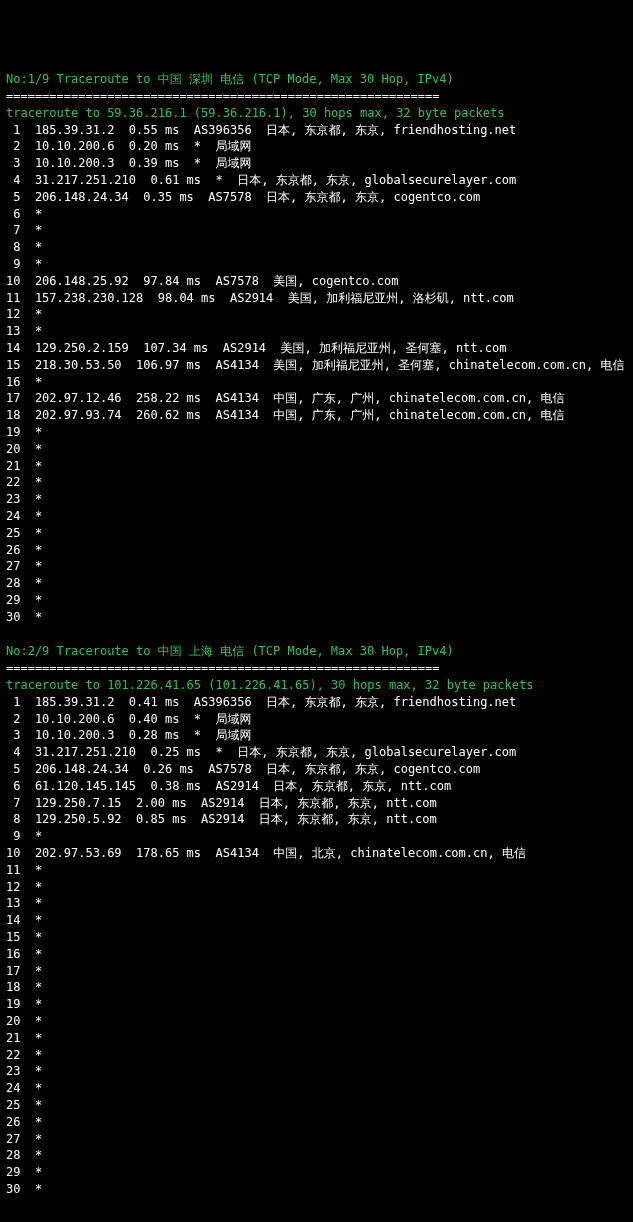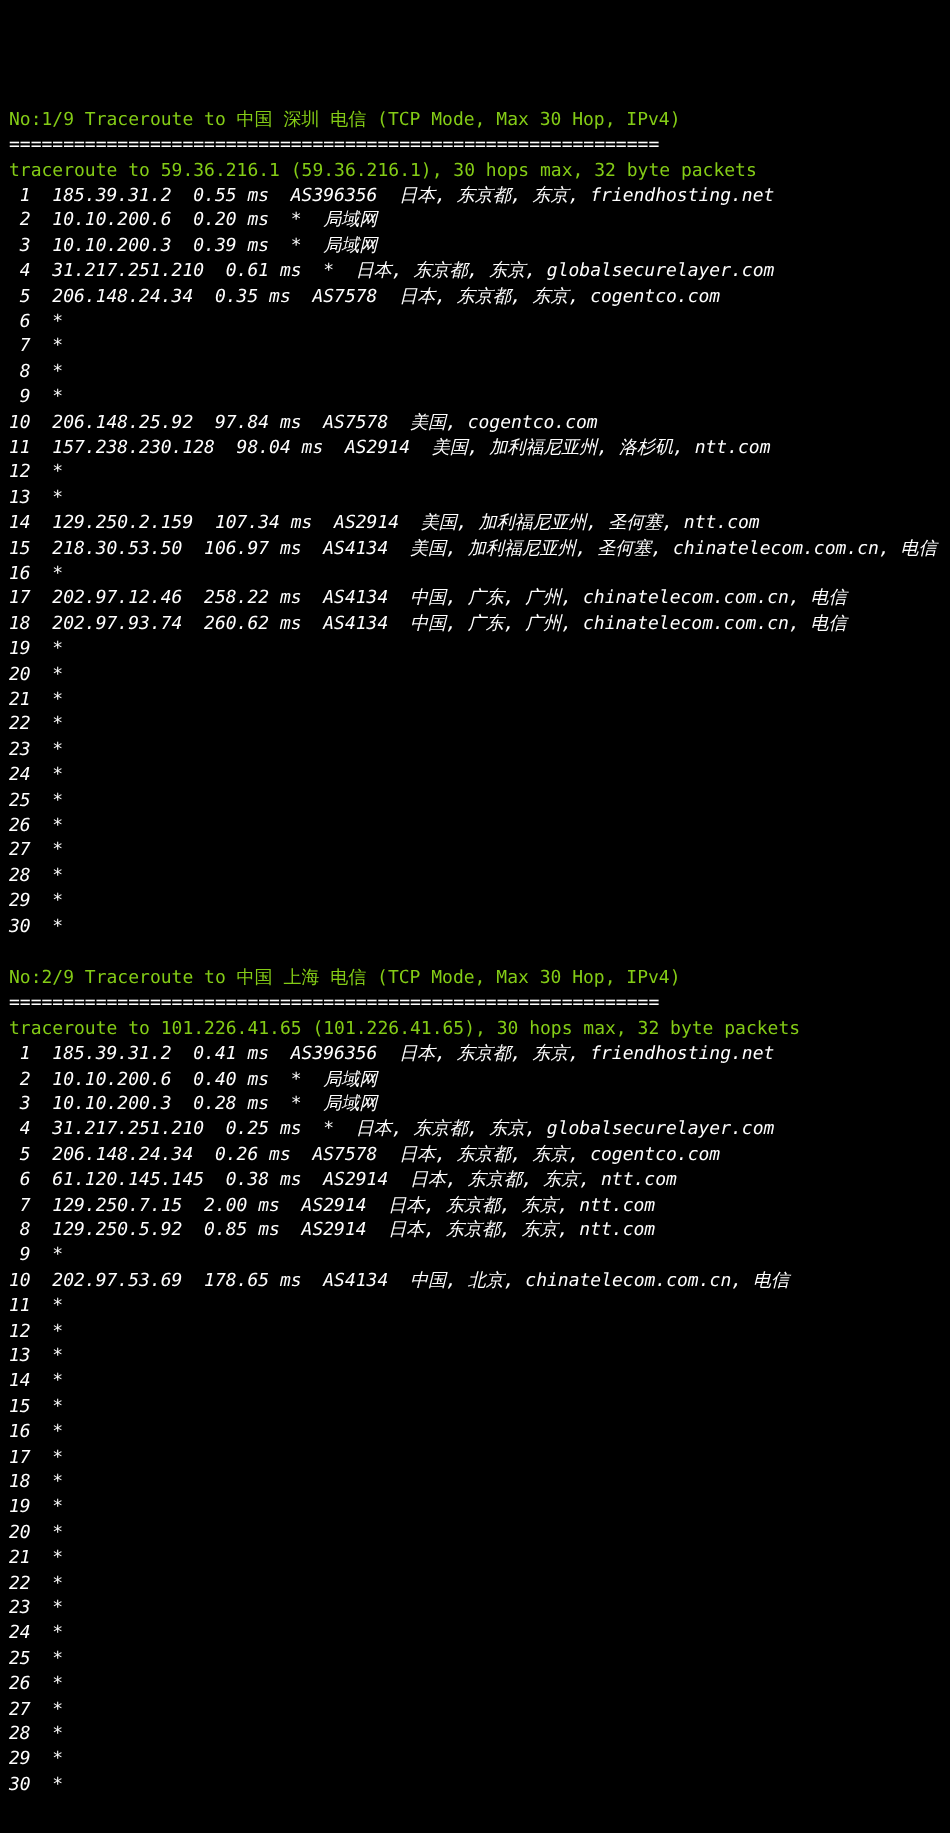--- a/index.html
+++ b/index.html
@@ -7,23 +7,23 @@
     color: #fff;
     font-family: "Consolas", "Monaco", monospace;
     font-size: 12px;
     line-height: 1.4;
     margin: 0;
     padding: 4px 6px;
     white-space: pre;
     width: 633px;
     box-sizing: border-box;
   }
-  .hdr { color: #84cc16; }
+  .hdr { color: #22c55e; }
   .dash { color: #fff; }
-  .hop { display: block; font-style: italic; }
+  .hop { display: block; }
   .watermark { color: #fff; font-weight: bold; margin: 2px 0 2px 30px; letter-spacing: 0.5px; }
   .spacer { height: 18px; }
 </style>
 </head>
 <body>
 
 
 
 <div id="terminal"><div class="hdr">No:1/9 Traceroute to 中国 深圳 电信 (TCP Mode, Max 30 Hop, IPv4)</div><div class="dash">============================================================</div><div class="hdr">traceroute to 59.36.216.1 (59.36.216.1), 30 hops max, 32 byte packets</div><div class="hop"> 1  185.39.31.2  0.55 ms  AS396356  日本, 东京都, 东京, friendhosting.net</div><div class="hop"> 2  10.10.200.6  0.20 ms  *  局域网</div><div class="hop"> 3  10.10.200.3  0.39 ms  *  局域网</div><div class="hop"> 4  31.217.251.210  0.61 ms  *  日本, 东京都, 东京, globalsecurelayer.com</div><div class="hop"> 5  206.148.24.34  0.35 ms  AS7578  日本, 东京都, 东京, cogentco.com</div><div class="hop"> 6  *</div><div class="hop"> 7  *</div><div class="hop"> 8  *</div><div class="hop"> 9  *</div><div class="hop">10  206.148.25.92  97.84 ms  AS7578  美国, cogentco.com</div><div class="hop">11  157.238.230.128  98.04 ms  AS2914  美国, 加利福尼亚州, 洛杉矶, ntt.com</div><div class="hop">12  *</div><div class="hop">13  *</div><div class="hop">14  129.250.2.159  107.34 ms  AS2914  美国, 加利福尼亚州, 圣何塞, ntt.com</div><div class="hop">15  218.30.53.50  106.97 ms  AS4134  美国, 加利福尼亚州, 圣何塞, chinatelecom.com.cn, 电信</div><div class="hop">16  *</div><div class="hop">17  202.97.12.46  258.22 ms  AS4134  中国, 广东, 广州, chinatelecom.com.cn, 电信</div><div class="hop">18  202.97.93.74  260.62 ms  AS4134  中国, 广东, 广州, chinatelecom.com.cn, 电信</div><div class="hop">19  *</div><div class="hop">20  *</div><div class="hop">21  *</div><div class="hop">22  *</div><div class="hop">23  *</div><div class="hop">24  *</div><div class="hop">25  *</div><div class="hop">26  *</div><div class="hop">27  *</div><div class="hop">28  *</div><div class="hop">29  *</div><div class="hop">30  *</div><div class="spacer"></div><div class="hdr">No:2/9 Traceroute to 中国 上海 电信 (TCP Mode, Max 30 Hop, IPv4)</div><div class="dash">============================================================</div><div class="hdr">traceroute to 101.226.41.65 (101.226.41.65), 30 hops max, 32 byte packets</div><div class="hop"> 1  185.39.31.2  0.41 ms  AS396356  日本, 东京都, 东京, friendhosting.net</div><div class="hop"> 2  10.10.200.6  0.40 ms  *  局域网</div><div class="hop"> 3  10.10.200.3  0.28 ms  *  局域网</div><div class="hop"> 4  31.217.251.210  0.25 ms  *  日本, 东京都, 东京, globalsecurelayer.com</div><div class="hop"> 5  206.148.24.34  0.26 ms  AS7578  日本, 东京都, 东京, cogentco.com</div><div class="hop"> 6  61.120.145.145  0.38 ms  AS2914  日本, 东京都, 东京, ntt.com</div><div class="hop"> 7  129.250.7.15  2.00 ms  AS2914  日本, 东京都, 东京, ntt.com</div><div class="hop"> 8  129.250.5.92  0.85 ms  AS2914  日本, 东京都, 东京, ntt.com</div><div class="hop"> 9  *</div><div class="hop">10  202.97.53.69  178.65 ms  AS4134  中国, 北京, chinatelecom.com.cn, 电信</div><div class="hop">11  *</div><div class="hop">12  *</div><div class="hop">13  *</div><div class="hop">14  *</div><div class="hop">15  *</div><div class="hop">16  *</div><div class="hop">17  *</div><div class="hop">18  *</div><div class="hop">19  *</div><div class="hop">20  *</div><div class="hop">21  *</div><div class="hop">22  *</div><div class="hop">23  *</div><div class="hop">24  *</div><div class="hop">25  *</div><div class="hop">26  *</div><div class="hop">27  *</div><div class="hop">28  *</div><div class="hop">29  *</div><div class="hop">30  *</div><div class="spacer"></div><div class="watermark">www.vpsxs.com</div></div>
 

